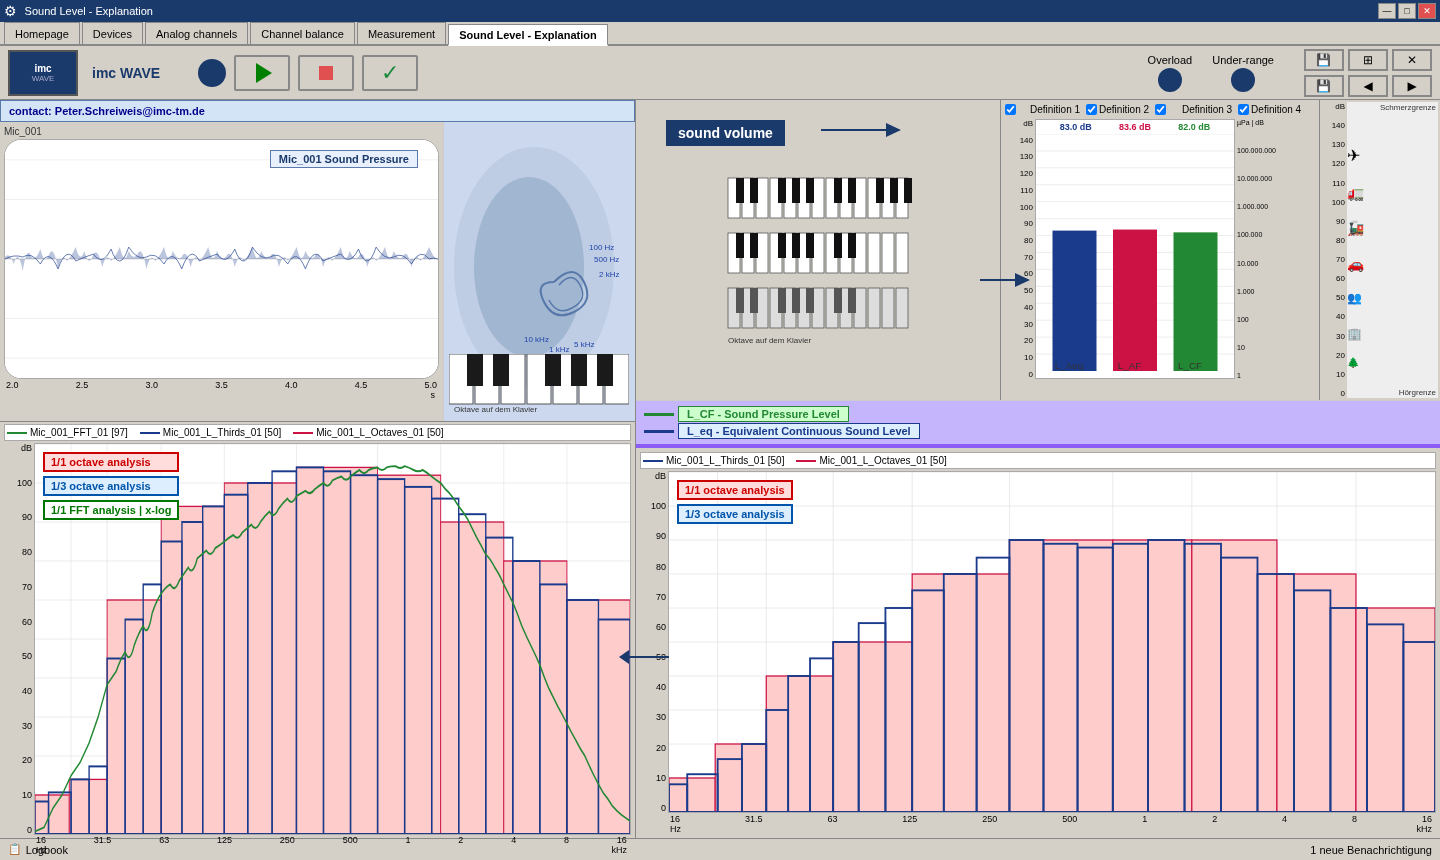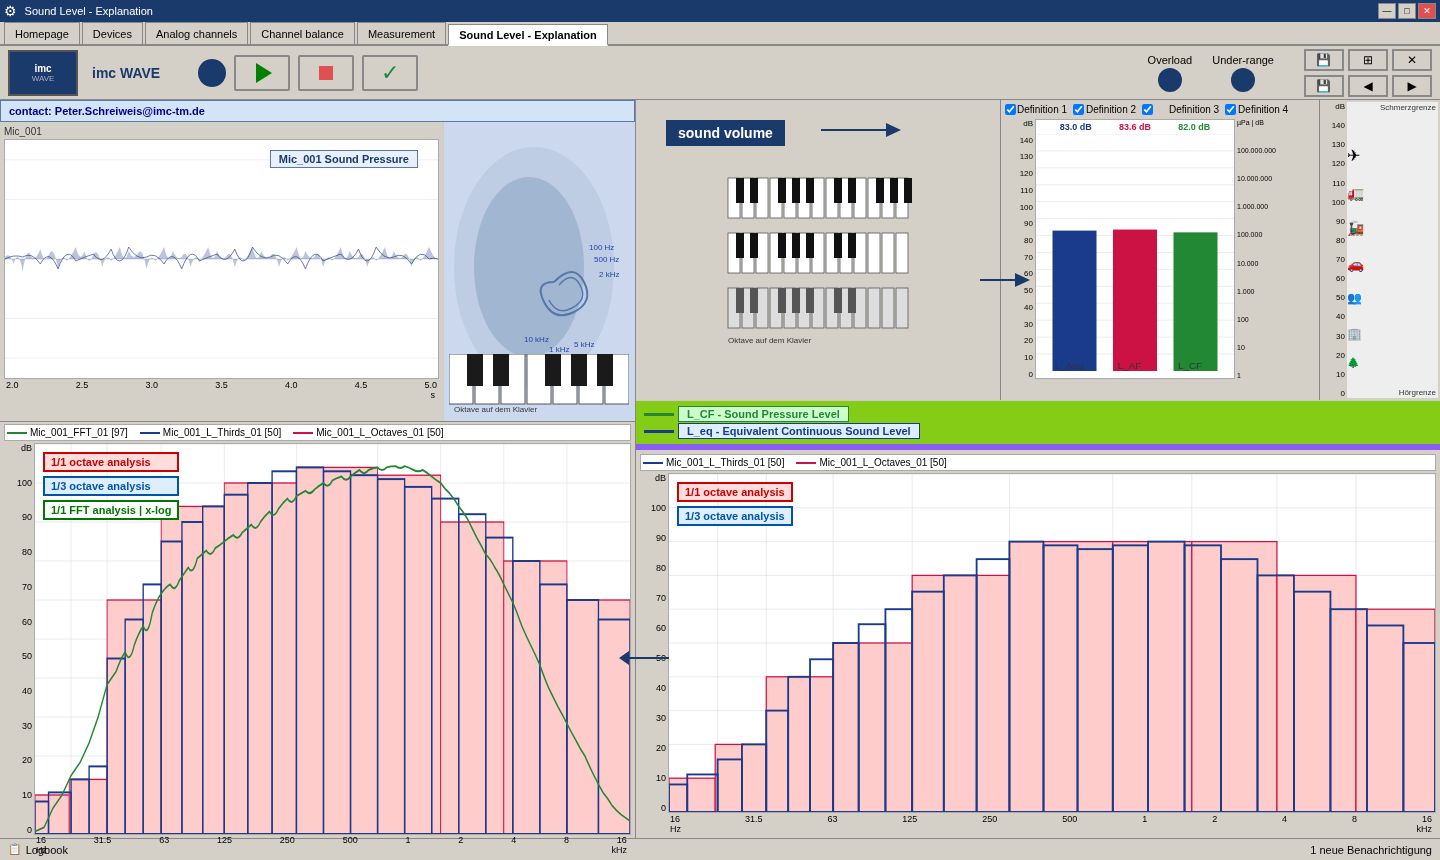--- a/index.html
+++ b/index.html
@@ -143,21 +143,21 @@
   <div class="left-panel">
 
     <div class="contact-bar">contact: Peter.Schreiweis@imc-tm.de</div>
 
     <div class="top-chart-area">
 
       <div class="waveform-container">
         <div style="font-size:10px;color:#333;margin-bottom:2px;">
           <span>Mic_001</span>
         </div>
-        <div class="chart-area" style="position:relative;">
+        <div class="chart-area" style="position:relative;border-radius:17px;">
           <div class="chart-title">Mic_001 Sound Pressure</div>
           <svg class="chart-svg" viewBox="0 0 490 240" preserveAspectRatio="none">
 
             <rect width="490" height="240" fill="white"></rect>
             <line x1="0" y1="120" x2="490" y2="120" stroke="#aaa" stroke-width="0.5"></line>
             <line x1="0" y1="60" x2="490" y2="60" stroke="#ddd" stroke-width="0.5"></line>
             <line x1="0" y1="180" x2="490" y2="180" stroke="#ddd" stroke-width="0.5"></line>
             <line x1="0" y1="20" x2="490" y2="20" stroke="#ddd" stroke-width="0.5"></line>
             <line x1="0" y1="220" x2="490" y2="220" stroke="#ddd" stroke-width="0.5"></line>
 
@@ -445,21 +445,21 @@
 
         <svg style="position:absolute;top:150px;right:-30px;" width="50" height="60" viewBox="0 0 50 60">
           <line x1="0" y1="30" x2="35" y2="30" stroke="#1a3a6b" stroke-width="2"></line>
           <polygon points="35,23 50,30 35,37" fill="#1a3a6b"></polygon>
         </svg>
       </div>
 
       <div style="width:320px;padding:4px;border-left:1px solid #888;border-right:1px solid #888;">
 
         <div style="display:flex;gap:6px;font-size:10px;margin-bottom:4px;">
-          <label style="display:flex;gap:1px;cursor:pointer;">
+          <label style="display:flex;gap:14px;cursor:pointer;">
             <input type="checkbox" checked="" style="width: 11px; height: 11px;">
             <span>Definition 1</span>
           </label>
           <label style="display:flex;align-items:center;gap:2px;cursor:pointer;">
             <input type="checkbox" checked="" style="width: 11px; height: 11px;">
             <span>Definition 2</span>
           </label>
           <label style="display:flex;align-items:flex-start;gap:16px;cursor:pointer;">
             <input type="checkbox" checked="" style="width: 11px; height: 11px;">
             <span>Definition 3</span>
@@ -575,21 +575,21 @@
             <div style="position:absolute;top:64%;font-size:12px;">👥</div>
             <div style="position:absolute;top:76%;font-size:12px;">🏢</div>
             <div style="position:absolute;top:86%;font-size:10px;">🌲</div>
 
             <div style="position:absolute;bottom:0;right:0;font-size:8px;color:#333;background:#eee;padding:1px 2px;">Hörgrenze</div>
           </div>
         </div>
       </div>
     </div>
 
-    <div style="padding:4px 8px;background:#84cc16;border-top:1px solid #ccc;border-bottom:6px solid #8b5cf6;">
+    <div style="padding:4px 8px;background:#c4b5fd;border-top:1px solid #ccc;border-bottom:4px solid #8b5cf6;">
       <div style="display:flex;align-items:center;gap:4px;margin:1px 0;">
         <div style="width:30px;height:3px;background:#228833;"></div>
         <div style="background:#ccffcc;border:1px solid #228833;color:#228833;padding:1px 8px;font-size:11px;font-weight:bold;">L_CF - Sound Pressure Level</div>
       </div>
       <div style="display:flex;align-items:center;gap:4px;margin:1px 0;">
         <div style="width:30px;height:3px;background:#1a3a8b;"></div>
         <div style="background:#ddeeff;border:1px solid #1a3a8b;color:#1a3a8b;padding:1px 8px;font-size:11px;font-weight:bold;">L_eq - Equivalent Continuous Sound Level</div>
       </div>
     </div>
 

